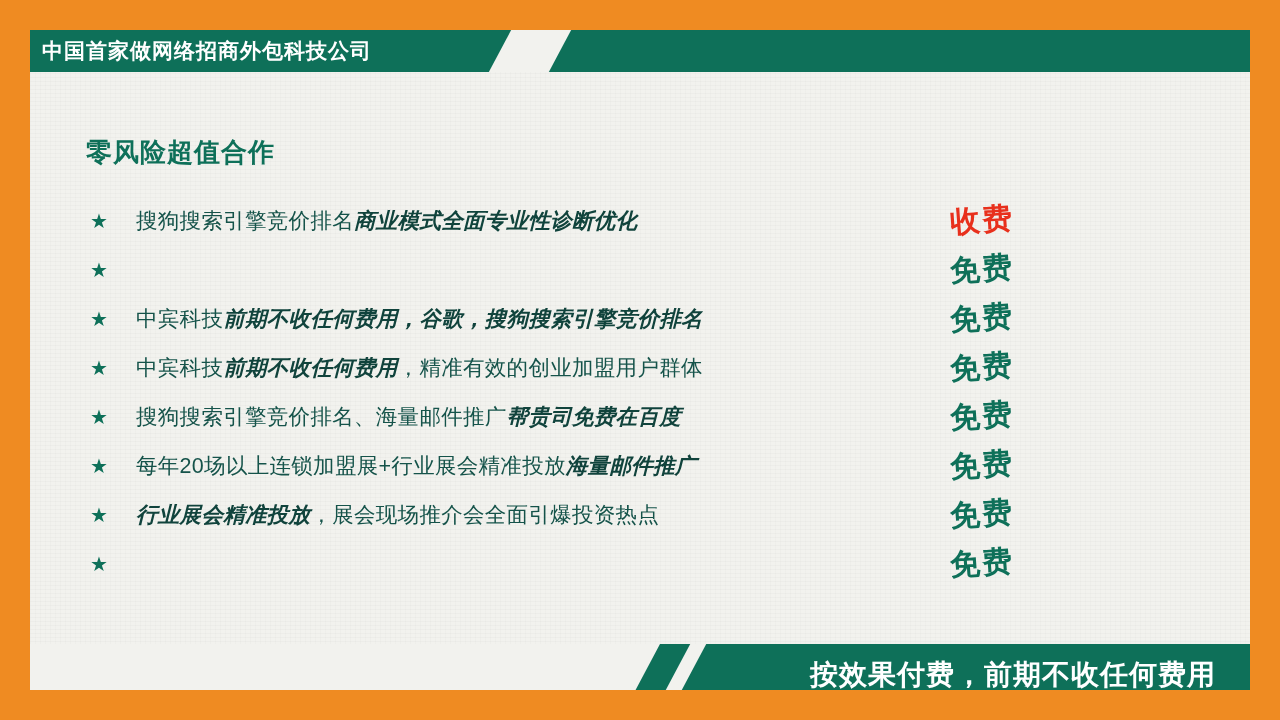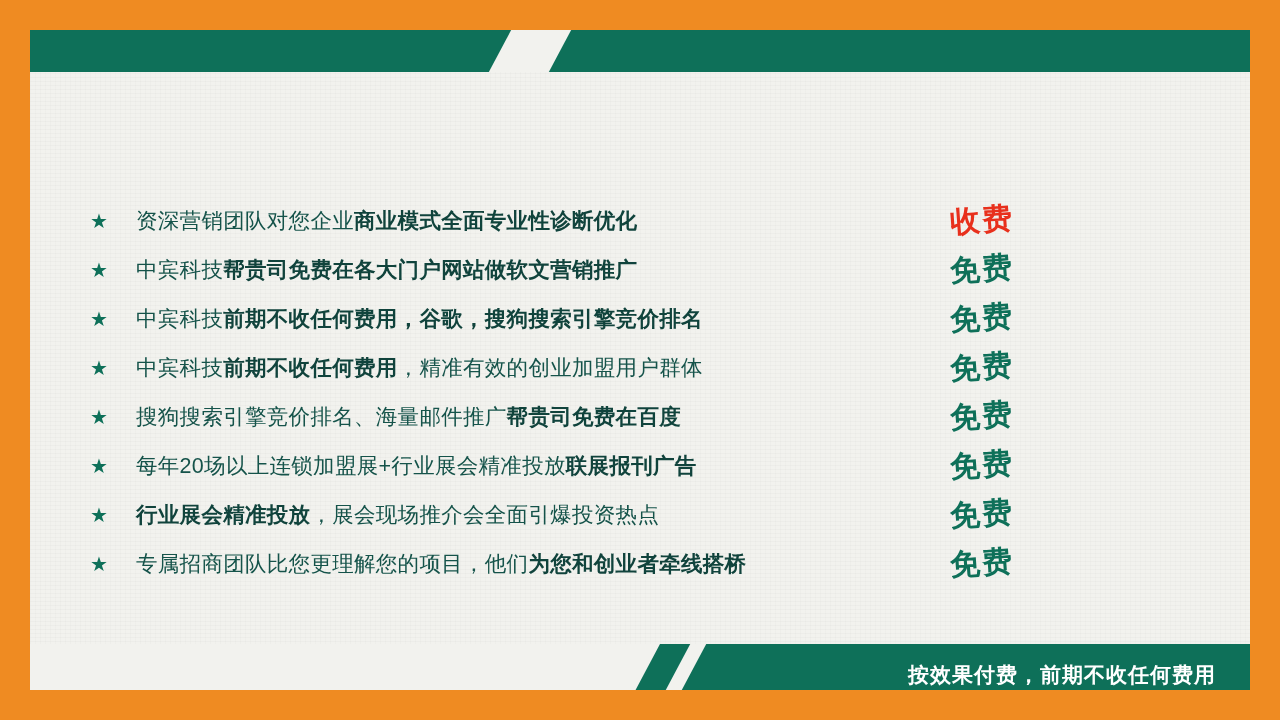--- a/index.html
+++ b/index.html
@@ -107,20 +107,21 @@
   }
   .row-text {
     font-size: 21.5px;
     color: #15534a;
     white-space: nowrap;
     letter-spacing: 0.3px;
   }
   .row-text b {
     font-weight: bold;
     color: #10433c;
+    font-style: italic;
   }
   .tag {
     position: absolute;
     left: 860px;
     font-family: "Liberation Serif", serif;
     font-size: 30px;
     font-weight: bold;
     color: #0e7059;
     transform: rotate(-4deg);
     letter-spacing: 2px;
@@ -159,51 +160,52 @@
     background: #f2f2ee;
     transform: skewX(-28deg);
   }
   .footer-text {
     position: absolute;
     right: 64px;
     bottom: 30px;
     height: 38px;
     line-height: 46px;
     color: #ffffff;
-    font-size: 21px;
+    font-size: 28px;
     font-weight: bold;
     letter-spacing: 1px;
     white-space: nowrap;
     margin-top: 19px;
   }
 </style>
 </head>
 <body>
 
 <div class="slide">
 
   <div class="paper"></div>
 
   <div class="header-band">
     <div class="notch"></div>
     <div class="notch2"></div>
   </div>
-
+  <div class="header-title">中国首家做网络招商外包科技公司</div>
+
+  <div class="section-title">零风险超值合作</div>
 
   <div class="list">
 
     <div class="row">
       <span class="bullet">★</span>
-      <span class="row-text"><span>资深营销团队对您企业</span><b>商业模式全面专业性诊断优化</b></span>
+      <span class="row-text"><span>搜狗搜索引擎竞价排名</span><b>商业模式全面专业性诊断优化</b></span>
       <span class="tag paid">收费</span>
     </div>
 
     <div class="row">
       <span class="bullet">★</span>
-      <span class="row-text"><span>中宾科技</span><b>帮贵司免费在各大门户网站做软文营销推广</b></span>
       <span class="tag">免费</span>
     </div>
 
     <div class="row">
       <span class="bullet">★</span>
       <span class="row-text"><span>中宾科技</span><b>前期不收任何费用，谷歌，搜狗搜索引擎竞价排名</b></span>
       <span class="tag">免费</span>
     </div>
 
     <div class="row">
@@ -213,33 +215,32 @@
     </div>
 
     <div class="row">
       <span class="bullet">★</span>
       <span class="row-text"><span>搜狗搜索引擎竞价排名、海量邮件推广</span><b>帮贵司免费在百度</b></span>
       <span class="tag">免费</span>
     </div>
 
     <div class="row">
       <span class="bullet">★</span>
-      <span class="row-text"><span>每年20场以上连锁加盟展+行业展会精准投放</span><b>联展报刊广告</b></span>
+      <span class="row-text"><span>每年20场以上连锁加盟展+行业展会精准投放</span><b>海量邮件推广</b></span>
       <span class="tag">免费</span>
     </div>
 
     <div class="row">
       <span class="bullet">★</span>
       <span class="row-text"><b>行业展会精准投放</b><span>，展会现场推介会全面引爆投资热点</span></span>
       <span class="tag">免费</span>
     </div>
 
     <div class="row">
       <span class="bullet">★</span>
-      <span class="row-text"><span>专属招商团队比您更理解您的项目，他们</span><b>为您和创业者牵线搭桥</b></span>
       <span class="tag">免费</span>
     </div>
 
   </div>
 
   <div class="footer-band">
     <div class="fnotch"></div>
     <div class="fnotch2"></div>
   </div>
   <div class="footer-text">按效果付费，前期不收任何费用</div>

